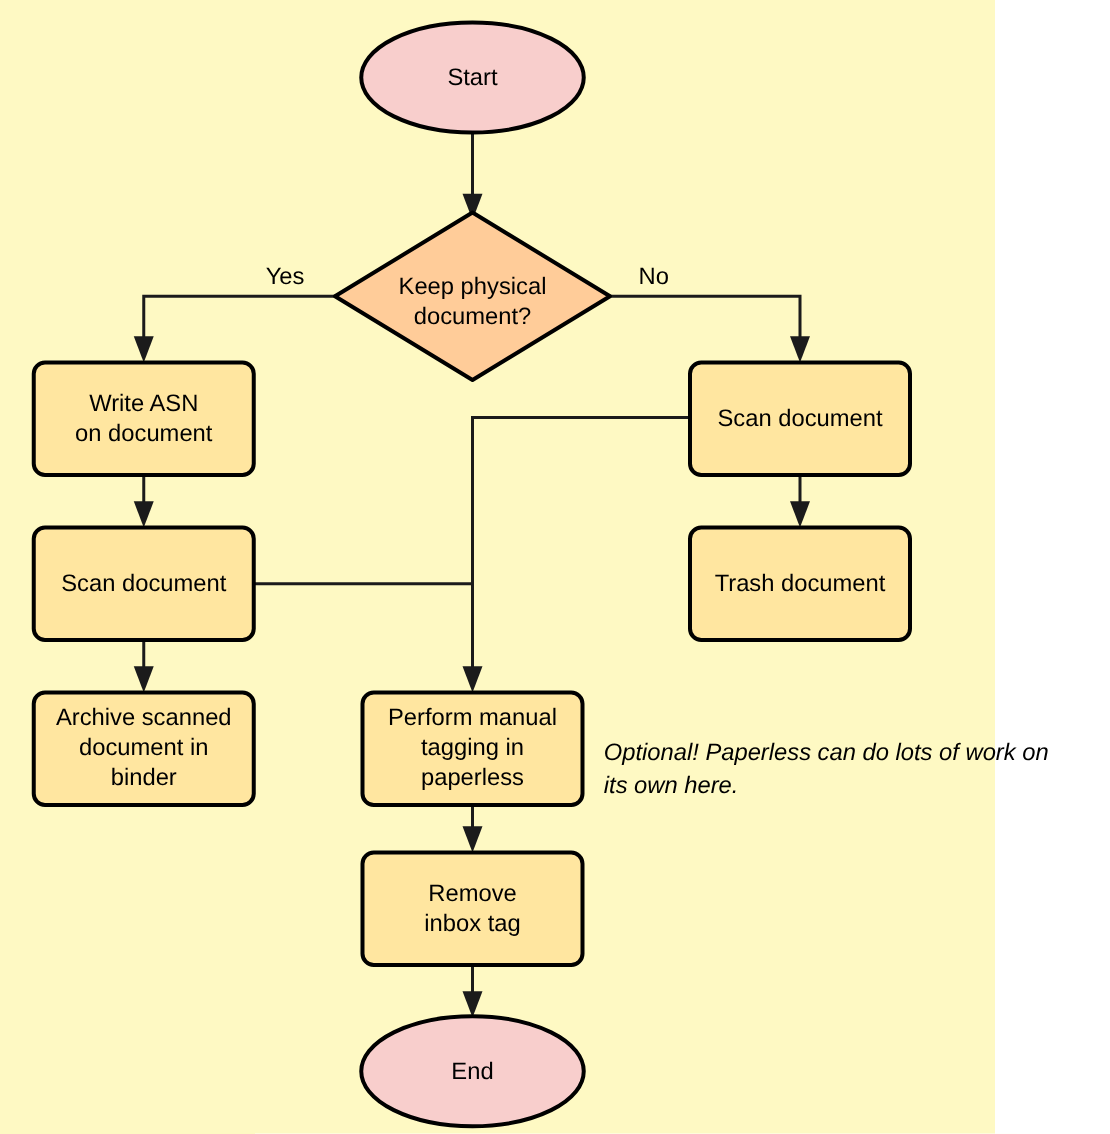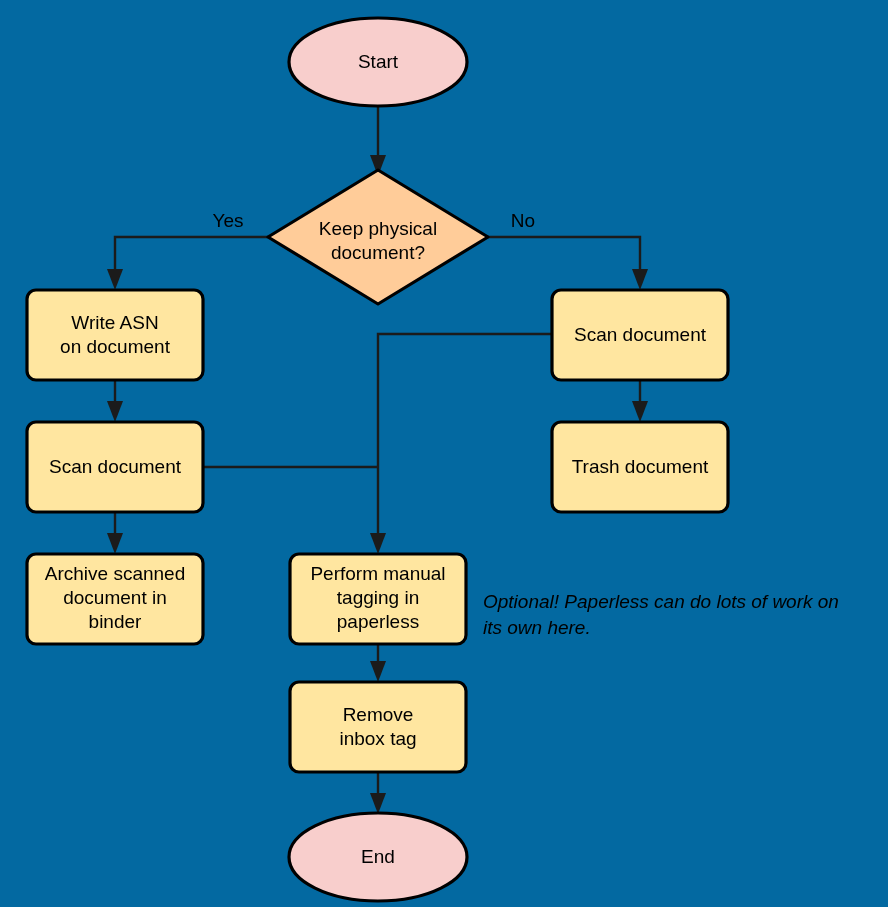--- a/index.html
+++ b/index.html
@@ -9,23 +9,23 @@
     background: #ffffff;
   }
   body {
     width: 888px;
     height: 907px;
     overflow: hidden;
     font-family: "Liberation Sans", sans-serif;
   }
   #flowchart-root {
     position: relative;
-    width: 888px;
+    width: 796px;
     height: 907px;
-    background: #0369a1;
+    background: #fef9c3;
   }
   #flow-svg {
     position: absolute;
     top: 0;
     left: 0;
     width: 888px;
     height: 907px;
     display: block;
   }
   .node-label {

